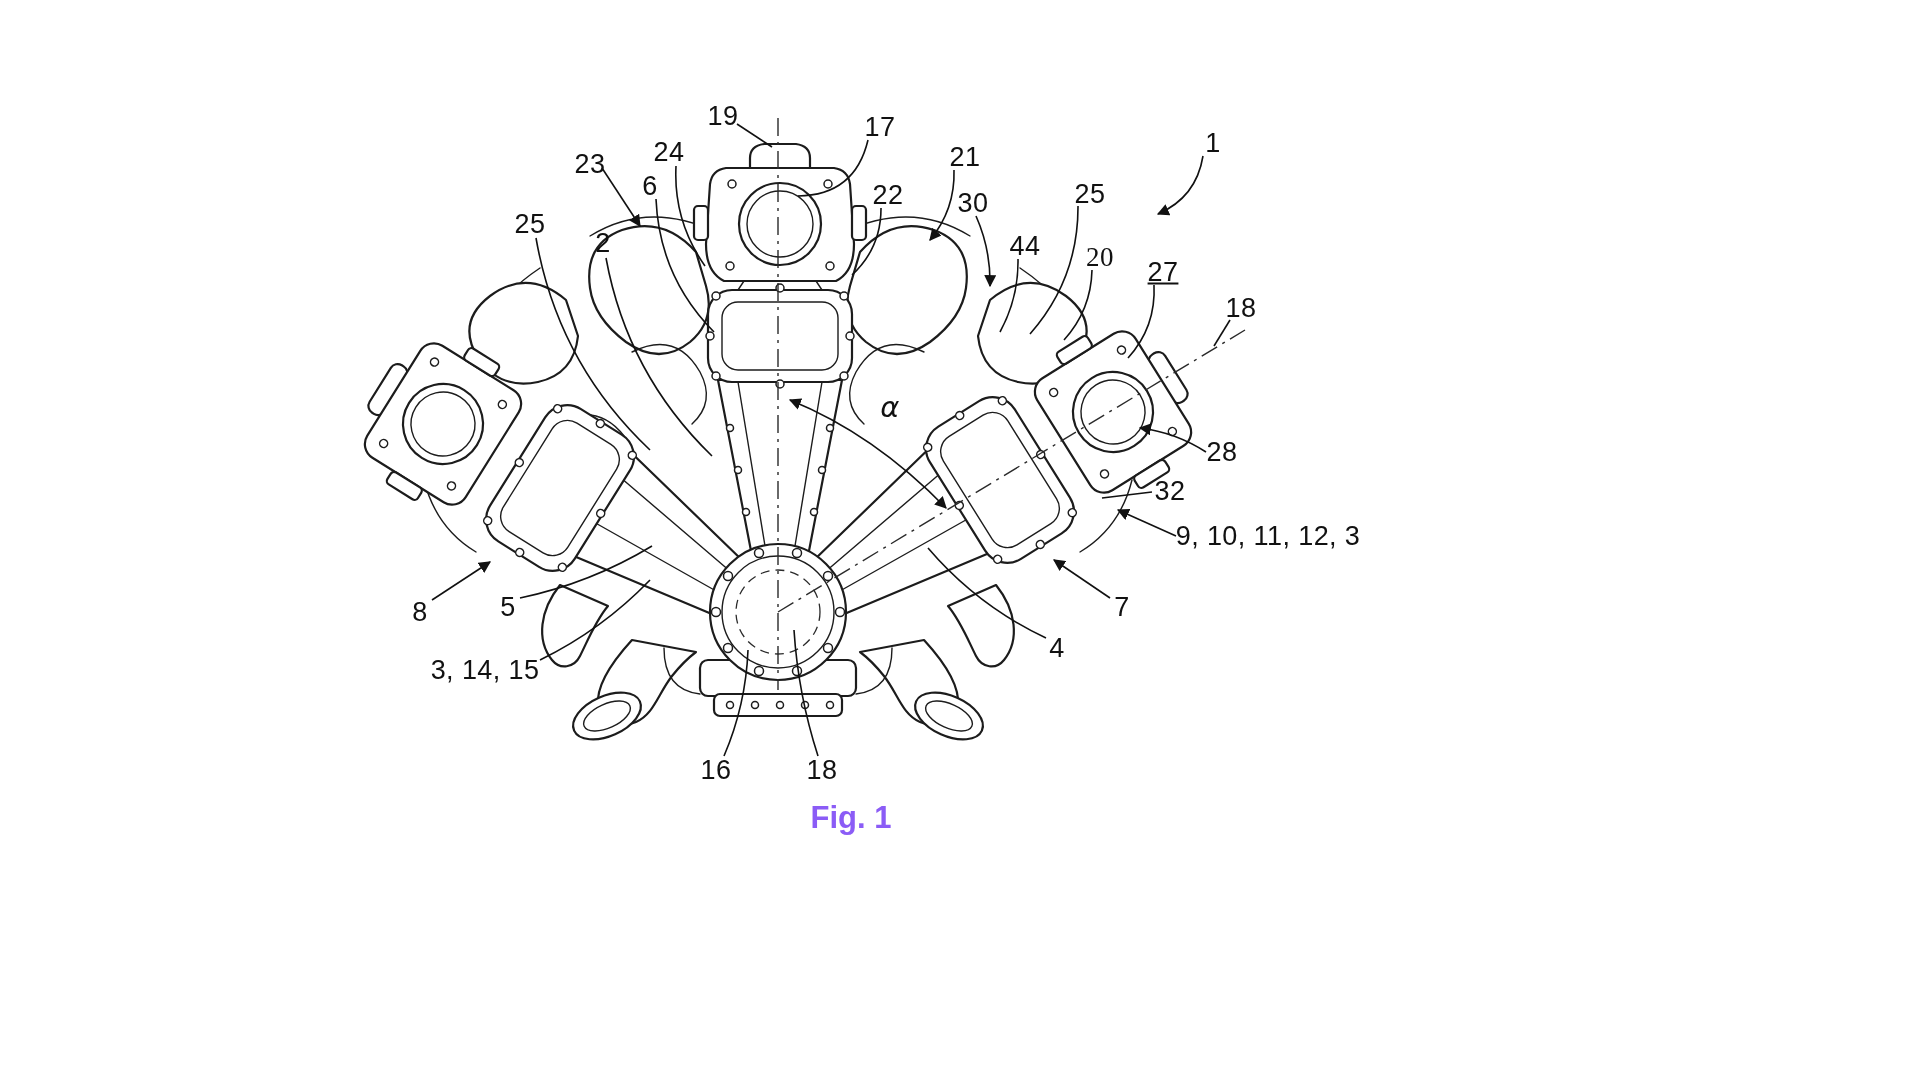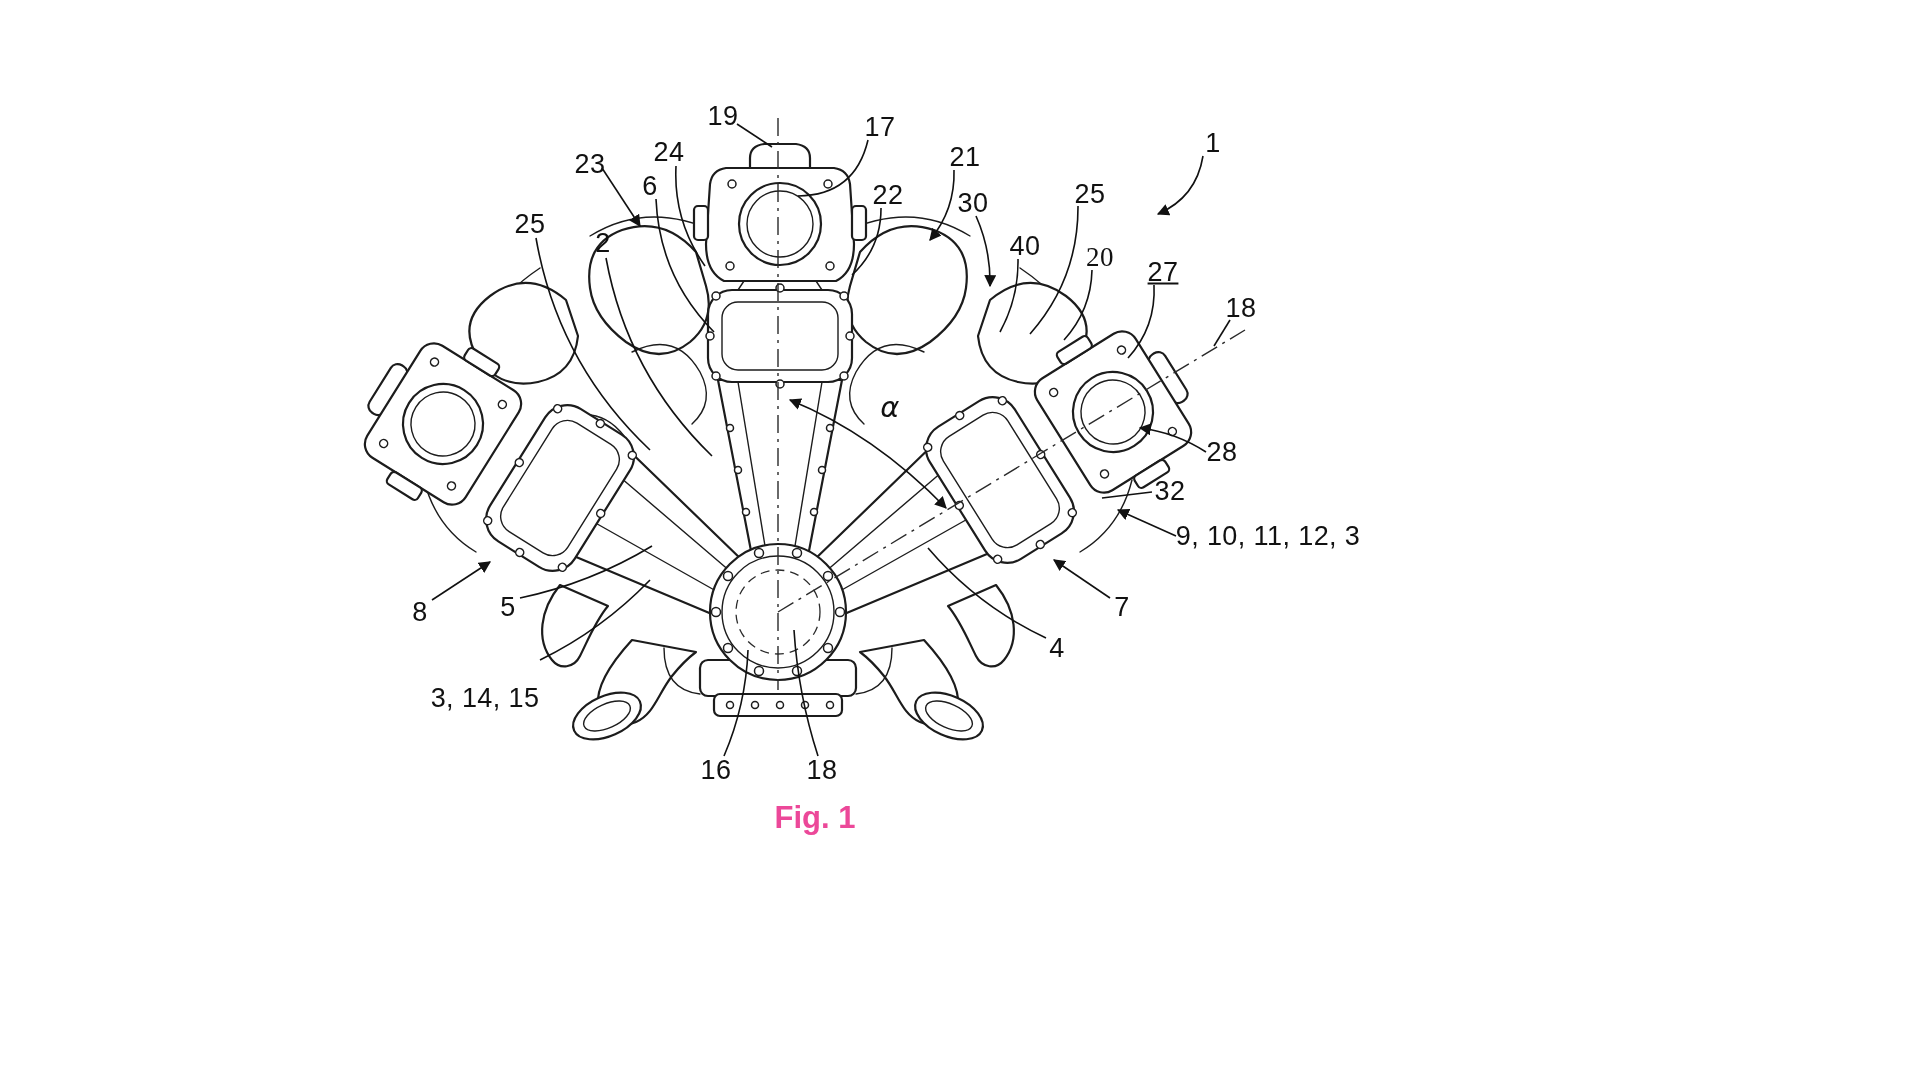--- a/index.html
+++ b/index.html
@@ -9,21 +9,21 @@
   .ln{fill:none;stroke:#1c1c1c;stroke-width:2.2;stroke-linecap:round;stroke-linejoin:round;}
   .fw{fill:#ffffff;stroke:#1c1c1c;stroke-width:2.2;stroke-linejoin:round;}
   .thin{stroke-width:1.4;}
   .bolt{fill:#ffffff;stroke:#1c1c1c;stroke-width:1.5;}
   .cl{fill:none;stroke:#2a2a2a;stroke-width:1.4;stroke-dasharray:18 6 3 6;}
   .dash{fill:none;stroke:#2a2a2a;stroke-width:1.3;stroke-dasharray:9 6;}
   .leader{fill:none;stroke:#111111;stroke-width:1.6;}
   .ref-label{position:absolute;transform:translate(-50%,-50%);font-size:27px;color:#111;
              white-space:nowrap;letter-spacing:.4px;}
   .ref-label.greek{font-family:"DejaVu Sans",sans-serif;font-style:italic;font-size:29px;}
-  .caption{position:absolute;transform:translate(-50%,-50%);font-weight:bold;font-size:31px;color:#ec4899;}
+  .caption{position:absolute;transform:translate(-50%,-50%);font-weight:bold;font-size:31px;color:#8b5cf6;margin-left:36px;}
 </style>
 </head>
 <body>
 
 <div id="stage">
 
   <svg width="1920" height="1080" viewBox="0 0 1920 1080">
     <defs>
       <marker id="arrow" viewBox="0 0 10 10" refX="9" refY="5" markerWidth="7.5" markerHeight="7.5" orient="auto-start-reverse">
         <path d="M0 0 L10 5 L0 10 z" fill="#111"></path>
@@ -240,32 +240,32 @@
       <span class="ref-label" style="left: 880px; top: 127px;">17</span>
       <span class="ref-label" style="left: 590px; top: 164px;">23</span>
       <span class="ref-label" style="left: 669px; top: 152px;">24</span>
       <span class="ref-label" style="left: 650px; top: 186px;">6</span>
       <span class="ref-label" style="left: 965px; top: 157px;">21</span>
       <span class="ref-label" style="left: 888px; top: 195px;">22</span>
       <span class="ref-label" style="left: 973px; top: 203px;">30</span>
       <span class="ref-label" style="left: 1090px; top: 194px;">25</span>
       <span class="ref-label" style="left: 530px; top: 224px;">25</span>
       <span class="ref-label" style="left: 603px; top: 243px;">2</span>
-      <span class="ref-label" style="left: 1025px; top: 246px;">40</span>
+      <span class="ref-label" style="left: 1025px; top: 246px;">44</span>
       <span class="ref-label" style="left: 1100px; top: 257px; font-family: Liberation Serif, serif;">20</span>
       <span class="ref-label" style="left: 1163px; top: 272px; text-decoration: underline;">27</span>
       <span class="ref-label" style="left: 1241px; top: 308px;">18</span>
       <span class="ref-label" style="left: 1213px; top: 143px;">1</span>
       <span class="ref-label greek" style="left: 890px; top: 407px;">α</span>
       <span class="ref-label" style="left: 1222px; top: 452px;">28</span>
       <span class="ref-label" style="left: 1170px; top: 491px;">32</span>
       <span class="ref-label" style="left: 1268px; top: 536px;">9, 10, 11, 12, 3</span>
       <span class="ref-label" style="left: 420px; top: 612px;">8</span>
       <span class="ref-label" style="left: 508px; top: 607px;">5</span>
       <span class="ref-label" style="left: 1122px; top: 607px;">7</span>
       <span class="ref-label" style="left: 1057px; top: 648px;">4</span>
-      <span class="ref-label" style="left: 485px; top: 670px; margin-top: 28px;">3, 14, 15</span>
+      <span class="ref-label" style="left: 485px; top: 670px;">3, 14, 15</span>
       <span class="ref-label" style="left: 716px; top: 770px;">16</span>
       <span class="ref-label" style="left: 822px; top: 770px;">18</span>
     </div>
 
   <div class="caption" style="left:815px;top:818px;">Fig. 1</div>
 </div>
 
 </body></html>

